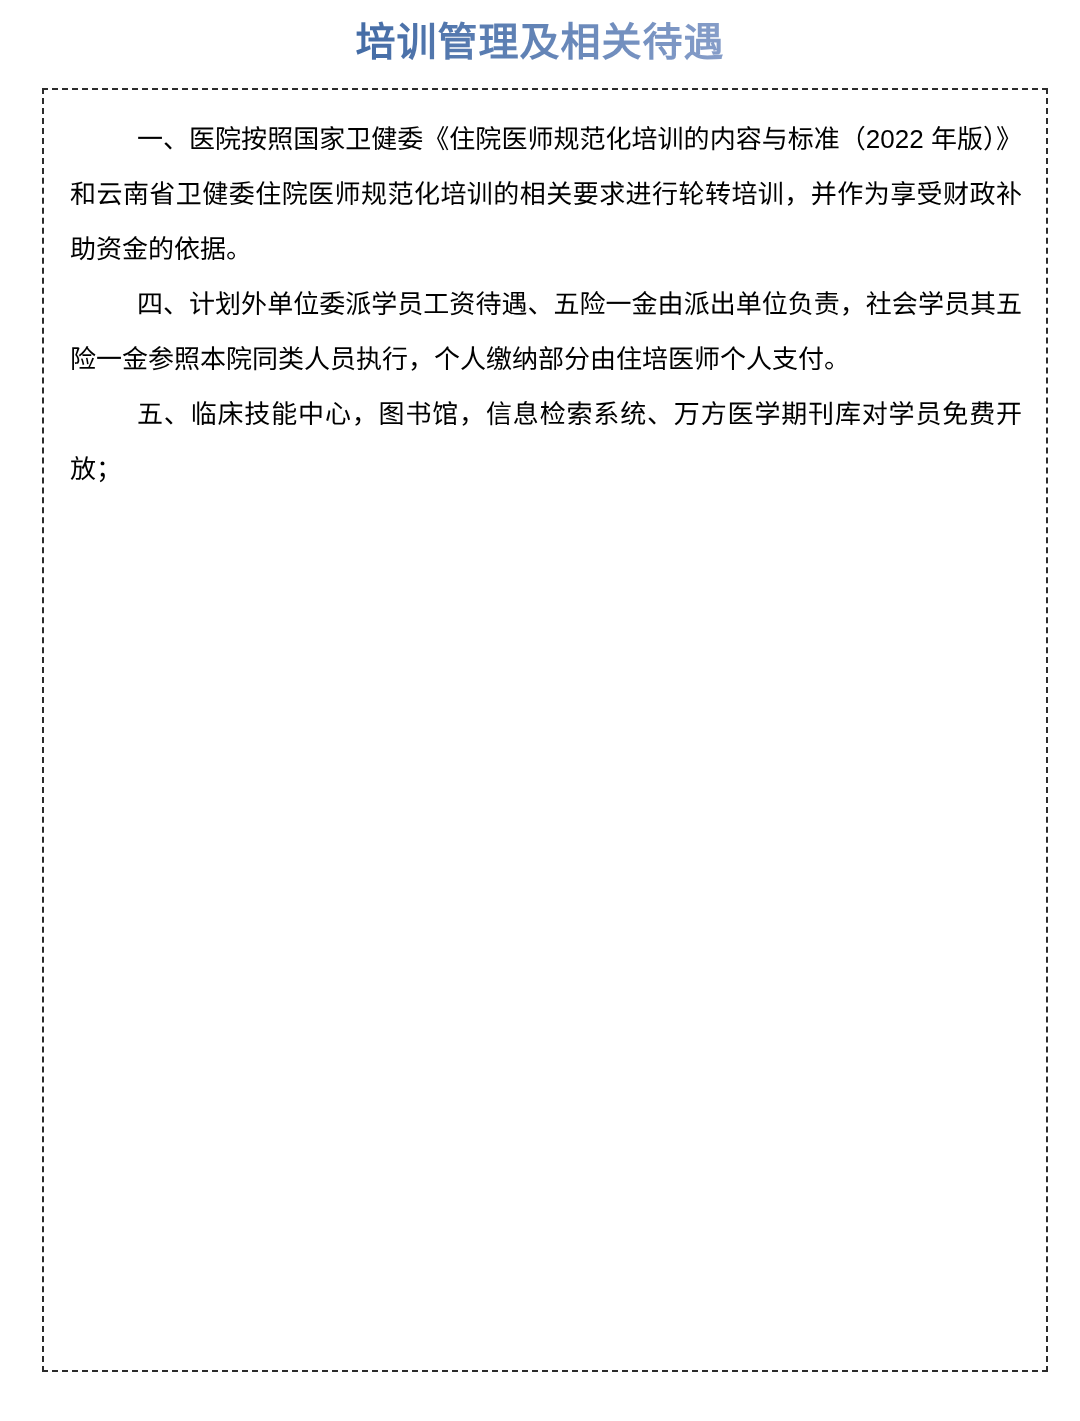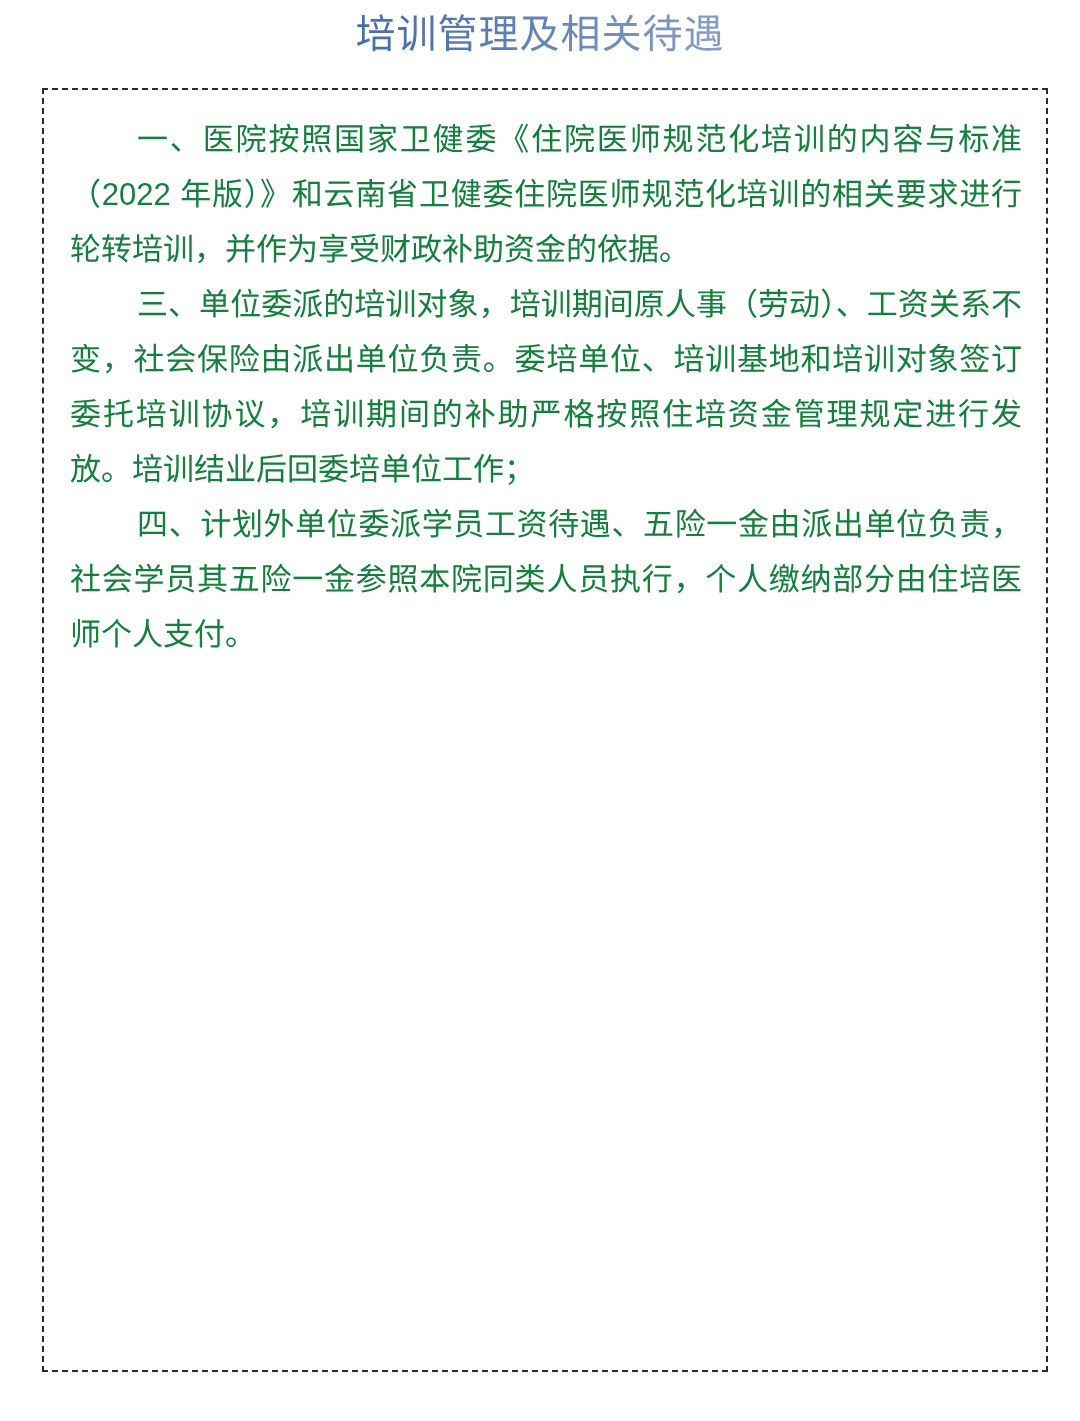--- a/index.html
+++ b/index.html
@@ -13,26 +13,26 @@
     height: 1421px;
     position: relative;
     overflow: hidden;
     font-family: "Liberation Sans", "DejaVu Sans", sans-serif;
     -webkit-font-smoothing: antialiased;
   }
 
   
   .doc-title {
     position: absolute;
-    top: 8px;
+    top: 16px;
     left: 0;
     width: 1080px;
     text-align: center;
     font-size: 40px;
-    font-weight: normal;
+    font-weight: bold;
     letter-spacing: 1px;
     line-height: 52px;
     background-image: linear-gradient(90deg,
         #1f4e8c 0%,
         #2a5795 14%,
         #3f68a3 30%,
         #5f81b4 48%,
         #8099c6 64%,
         #9aadd2 78%,
         #adbcda 90%,
@@ -58,23 +58,23 @@
 
   .content-inner {
     position: absolute;
     left: 26px;
     top: 22px;
     width: 952px;
   }
 
   
   .para {
-    font-size: 31px;
+    font-size: 26px;
     line-height: 55px;
-    color: #15803d;
+    color: #000000;
     text-indent: 67px;
     text-align: justify;
     text-justify: inter-ideograph;
     margin: 0;
     letter-spacing: 0px;
     word-break: break-all;
   }
 
   .para + .para {
     margin-top: 0px;
@@ -88,21 +88,21 @@
 <body>
 
 <div class="doc-title">培训管理及相关待遇</div>
 
 <div class="content-box">
   <div class="content-inner">
 
     <p class="para">一、医院按照国家卫健委《住院医师规范化培训的内容与标准（2022 年版）》和云南省卫健委住院医师规范化培训的相关要求进行轮转培训，并作为享受财政补助资金的依据。</p>
 
 
-    <p class="para">三、单位委派的培训对象，培训期间原人事（劳动）、工资关系不变，社会保险由派出单位负责。委培单位、培训基地和培训对象签订委托培训协议，培训期间的补助严格按照住培资金管理规定进行发放。培训结业后回委培单位工作；</p>
 
     <p class="para">四、计划外单位委派学员工资待遇、五险一金由派出单位负责，社会学员其五险一金参照本院同类人员执行，个人缴纳部分由住培医师个人支付。</p>
 
+    <p class="para">五、临床技能中心，图书馆，信息检索系统、万方医学期刊库对学员免费开放；</p>
 
 
 
   </div>
 </div>
 
 </body></html>

